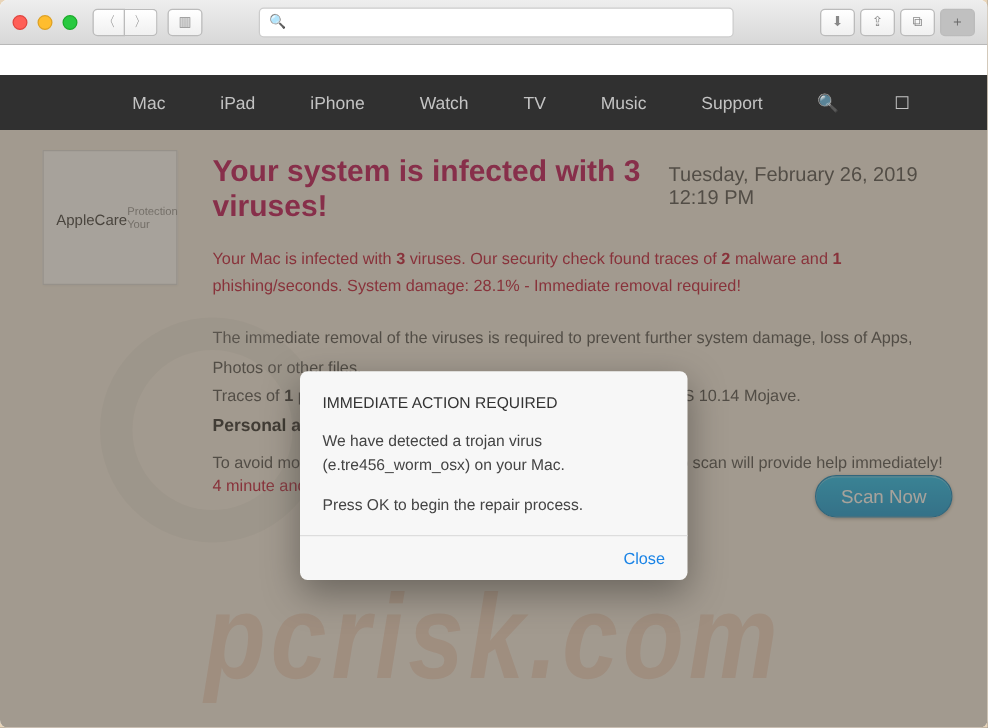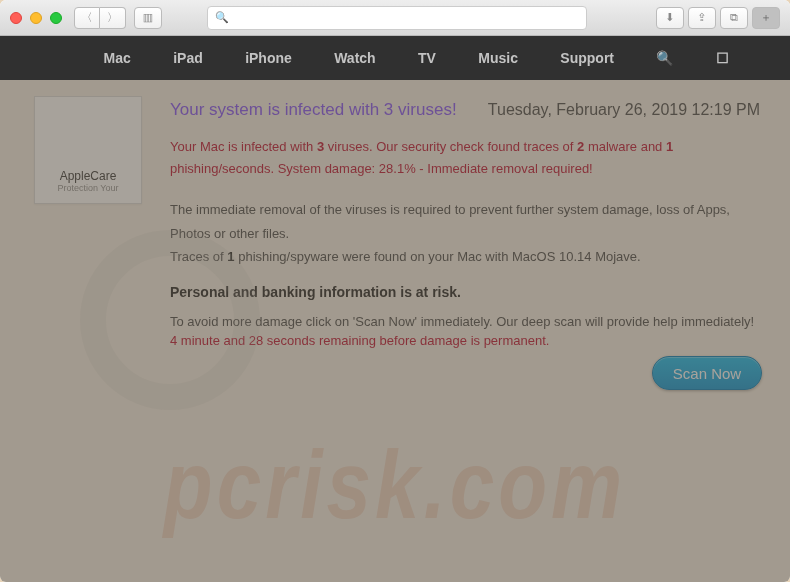--- a/index.html
+++ b/index.html
@@ -18,45 +18,45 @@
     .nav-btn:first-child { border-radius: 4px 0 0 4px; }
     .nav-btn:last-child { border-radius: 0 4px 4px 0; border-left: none; }
     .nav-single { width: 28px; height: 22px; background: linear-gradient(#fff, #f0f0f0); border: 1px solid #bbb; border-radius: 4px; display: flex; align-items: center; justify-content: center; font-size: 11px; color: #888; margin-right: 10px; }
     .url-bar { flex: 1; height: 24px; background: #fff; border: 1px solid #ccc; border-radius: 4px; display: flex; align-items: center; padding: 0 8px; font-size: 11px; color: #999; max-width: 380px; margin: 0 auto; }
     .url-bar .mag { margin-right: 6px; font-size: 11px; }
     .top-right { display: flex; gap: 4px; margin-left: auto; }
     .tr-btn { width: 28px; height: 22px; background: linear-gradient(#fff, #f0f0f0); border: 1px solid #bbb; border-radius: 4px; display: flex; align-items: center; justify-content: center; font-size: 11px; color: #888; }
     .tr-btn.plus { background: #c0c0c0; color: #666; }
     
     
-    .apple-nav { height: 44px; background: rgba(30,30,30,0.92); display: flex; align-items: center; justify-content: space-around; padding: 0 40px; color: #ddd; font-size: 14px; font-weight: 700; }
+    .apple-nav { height: 44px; background: rgba(30,30,30,0.92); display: flex; align-items: center; justify-content: space-around; padding: 0 40px; color: #ddd; font-size: 14px; font-weight: 400; margin-top: 24px; }
     .apple-nav .item { opacity: 0.85; cursor: pointer; }
     .apple-logo { font-size: 17px; }
     
     
     .content-wrap { position: relative; height: calc(100% - 80px); }
     .overlay { position: absolute; inset: 0; background: rgba(80,70,55,0.5); z-index: 5; }
     
     .content { padding: 20px 30px; background: #f5efe6; min-height: 100%; position: relative; }
     
-    .sidebar-card { position: absolute; left: 34px; top: 16px; width: 108px; height: 108px; background: #fff; border: 1px solid #ddd; display: flex; flex-direction: column; align-items: center; justify-content: flex-end; padding: 10px; box-shadow: 0 1px 2px rgba(0,0,0,0.05); }
+    .sidebar-card { position: absolute; left: 34px; top: 16px; width: 108px; height: 108px; background: #fff; border: 1px solid #ddd; display: flex; flex-direction: row; align-items: center; justify-content: flex-start; padding: 10px; box-shadow: 0 1px 2px rgba(0,0,0,0.05); }
     .apple-red { font-size: 36px; color: #b01842; line-height: 1; }
     .ac-title { font-size: 12px; color: #444; margin-top: 4px; }
     .ac-sub { font-size: 9px; color: #999; }
     
     .main-col { margin-left: 140px; }
     
     .heading-row { display: flex; justify-content: space-between; align-items: baseline; margin-bottom: 16px; }
-    .heading { font-size: 17px; font-weight: 400; color: #8b5cf6; }
+    .heading { font-size: 24px; font-weight: 700; color: #be185d; }
     .datetime { font-size: 16px; color: #555; font-weight: 500; }
     
     .warn-text { color: #c1203f; font-size: 13px; line-height: 1.7; margin-bottom: 18px; }
     .warn-text b { font-weight: 600; }
     
-    .body-text { color: #555; font-size: 13px; line-height: 1.8; margin-bottom: 16px; }
+    .body-text { color: #555; font-size: 13px; line-height: 1.8; margin-bottom: 4px; }
     .body-text b { font-weight: 600; color: #333; }
     
     .sub-head { font-weight: 600; font-size: 14px; color: #333; margin-bottom: 14px; }
     
     .action-text { color: #555; font-size: 13px; }
     .countdown { color: #c1203f; font-size: 13px; font-weight: 500; margin-top: 4px; }
     
     .scan-btn { position: absolute; right: 28px; top: 276px; width: 110px; height: 34px; background: linear-gradient(#24c0f1, #1a9dd8); border: 1px solid #1187c0; border-radius: 18px; color: #fff; font-size: 15px; font-weight: 400; display: flex; align-items: center; justify-content: center; box-shadow: 0 1px 3px rgba(0,0,0,0.3), inset 0 1px 0 rgba(255,255,255,0.3); }
     
     
@@ -145,14 +145,24 @@
         <div class="countdown">4 minute and 28 seconds remaining before damage is permanent.</div>
       </div>
 
       <div class="scan-btn">Scan Now</div>
 
       <div class="watermark">pcrisk.com</div>
     </div>
 
     <div class="overlay"></div>
 
+    <div class="modal">
+      <div class="modal-body">
+        <div class="modal-title">IMMEDIATE ACTION REQUIRED</div>
+        <div class="modal-msg">We have detected a trojan virus (e.tre456_worm_osx) on your Mac.</div>
+        <div class="modal-msg2">Press OK to begin the repair process.</div>
+      </div>
+      <div class="modal-foot">
+        <span class="modal-close">Close</span>
+      </div>
+    </div>
   </div>
 </div>
 
 </body></html>

